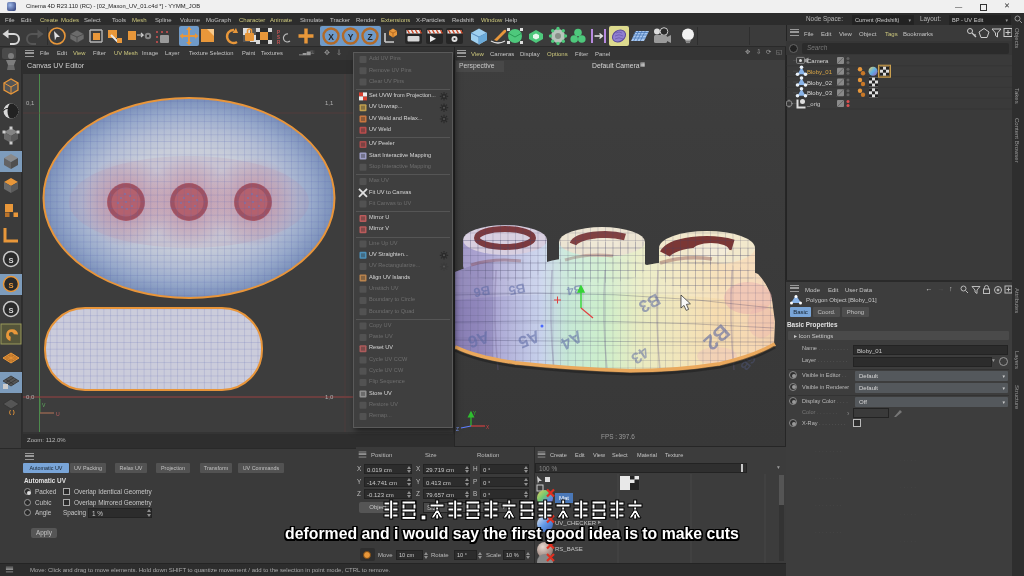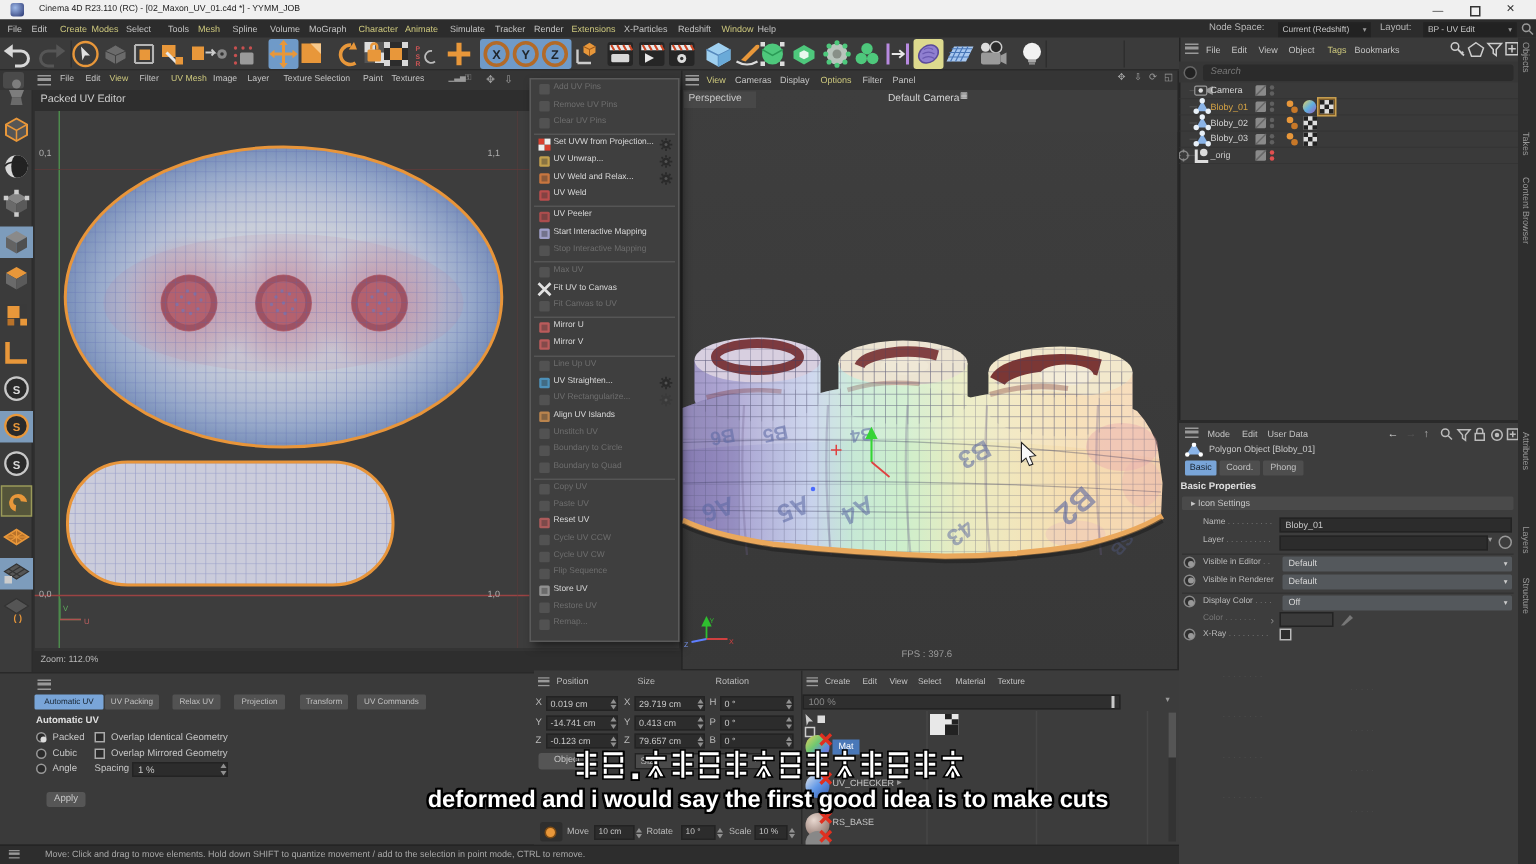--- a/index.html
+++ b/index.html
@@ -292,21 +292,21 @@
     <g transform="translate(11,335)" stroke="#333" stroke-width=".8" fill="#555">
       <path d="M-8 -1 L0 -6 L8 -1 L0 4Z"></path>
       <path d="M-5.3 0.7 L2.7 -4.3 M-2.6 2.4 L5.4 -2.6 M-5.3 -2.6 L2.7 2.4" fill="none"></path>
     </g>
     <rect x="3" y="337" width="5" height="5" fill="#ccc"></rect>
     <g transform="translate(11,359)" stroke="#333" stroke-width=".8" fill="#555">
       <path d="M-8 -2 L0 -7 L8 -2 L0 3Z"></path>
     </g>
     <text x="9" y="367" font-size="6.0" fill="#e8973a" font-weight="bold">( )</text>
   </svg>
-<div class="t" style="left:27px;top:62px;font-size:7.2px;color:#cccccc;">Packed UV Editor</div>
+<div class="t" style="left:27px;top:62px;font-size:7.2px;color:#cccccc;">Canvas UV Editor</div>
 <svg class="p" style="left:23px;top:74px" width="430" height="360" viewBox="0 0 430 360">
     <rect width="430" height="360" fill="#3d3d3d"></rect>
     <defs>
       <pattern id="grid" width="6.7" height="6.7" patternUnits="userSpaceOnUse">
         <path d="M6.7 0 H0 V6.7" stroke="rgba(85,95,175,0.45)" stroke-width="0.75" fill="none"></path>
       </pattern>
       <radialGradient id="ell" cx="0.5" cy="0.5" r="0.52">
         <stop offset="0" stop-color="#d2d3dd"></stop>
         <stop offset="0.48" stop-color="#c8cdd9"></stop>
         <stop offset="0.66" stop-color="#b4bed4"></stop>

